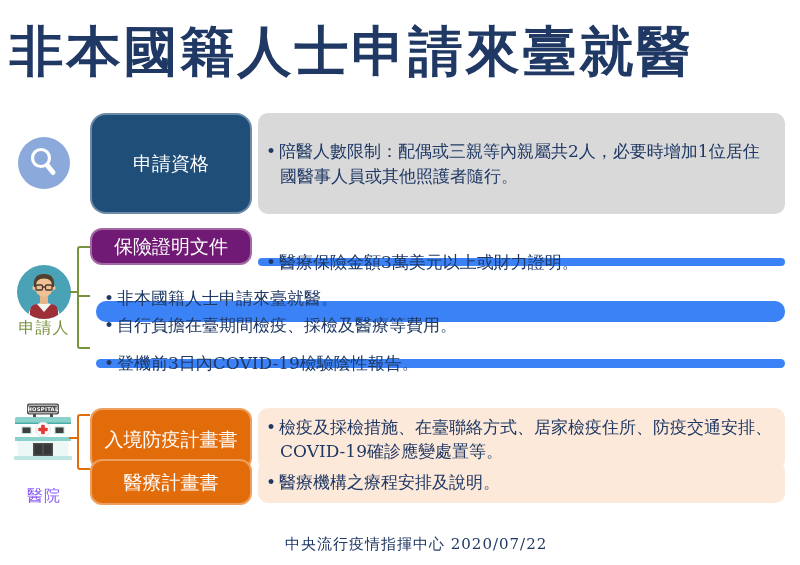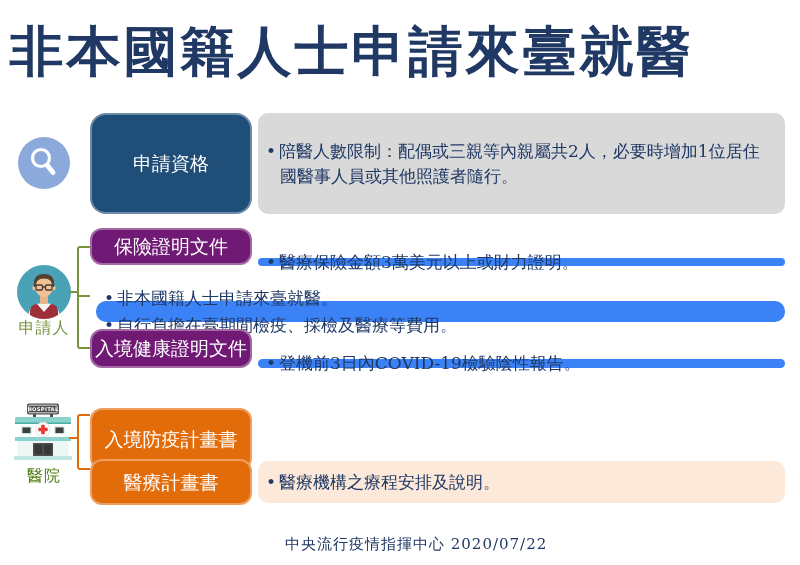--- a/index.html
+++ b/index.html
@@ -31,21 +31,21 @@
   ul.bullets { list-style:none; width:100%; }
   ul.bullets li {
     color:#1F3864; font-size:17px; line-height:1.42;
     padding-left:14px; text-indent:-14px; margin:2px 0;
   }
   ul.bullets li::before { content:"•"; margin-right:3px; }
   .row-qual ul.bullets li { margin:5px 0; }
   .rail-icon { position:absolute; }
   .rail-label { position:absolute; left:6px; width:76px; text-align:center; font-size:16px; letter-spacing:1px; }
   .lbl-applicant { top:318px; color:#76923C; }
-  .lbl-hospital  { top:466px; color:#4d7c0f;text-align:center; }
+  .lbl-hospital  { top:486px; color:#8b5cf6;text-align:center; }
   .bracket { position:absolute; }
   .footer {
     position:absolute; top:535px; right:15px; width:500px; text-align:left;
     font-size:15px; color:#1F3864; letter-spacing:1px;
   }
 </style>
 </head>
 <body>
 
 <div class="canvas">
@@ -143,33 +143,35 @@
   <div class="row" style="top:271px;height:51px">
     <div class="content-box bg-green">
       <ul class="bullets">
         <li>非本國籍人士申請來臺就醫。</li>
         <li>自行負擔在臺期間檢疫、採檢及醫療等費用。</li>
       </ul>
     </div>
   </div>
 
   <div class="row" style="top:329px;height:39px">
-    <div class="label-box label-green">
-      <span>入境健康證明文件</span>
-    </div>
     <div class="content-box bg-green">
       <ul class="bullets">
         <li>登機前3日內COVID-19檢驗陰性報告。</li>
       </ul>
     </div>
   </div>
 
   <div class="row" style="top:408px;height:62px">
     <div class="label-box label-orange">
       <span>入境防疫計畫書</span>
+    </div>
+    <div class="content-box bg-orange">
+      <ul class="bullets">
+        <li>檢疫及採檢措施、在臺聯絡方式、居家檢疫住所、防疫交通安排、COVID-19確診應變處置等。</li>
+      </ul>
     </div>
   </div>
 
   <div class="row" style="top:459px;height:46px">
     <div class="label-box label-orange">
       <span>醫療計畫書</span>
     </div>
     <div class="content-box bg-orange" style="height:42px;align-self:center">
       <ul class="bullets">
         <li>醫療機構之療程安排及說明。</li>

